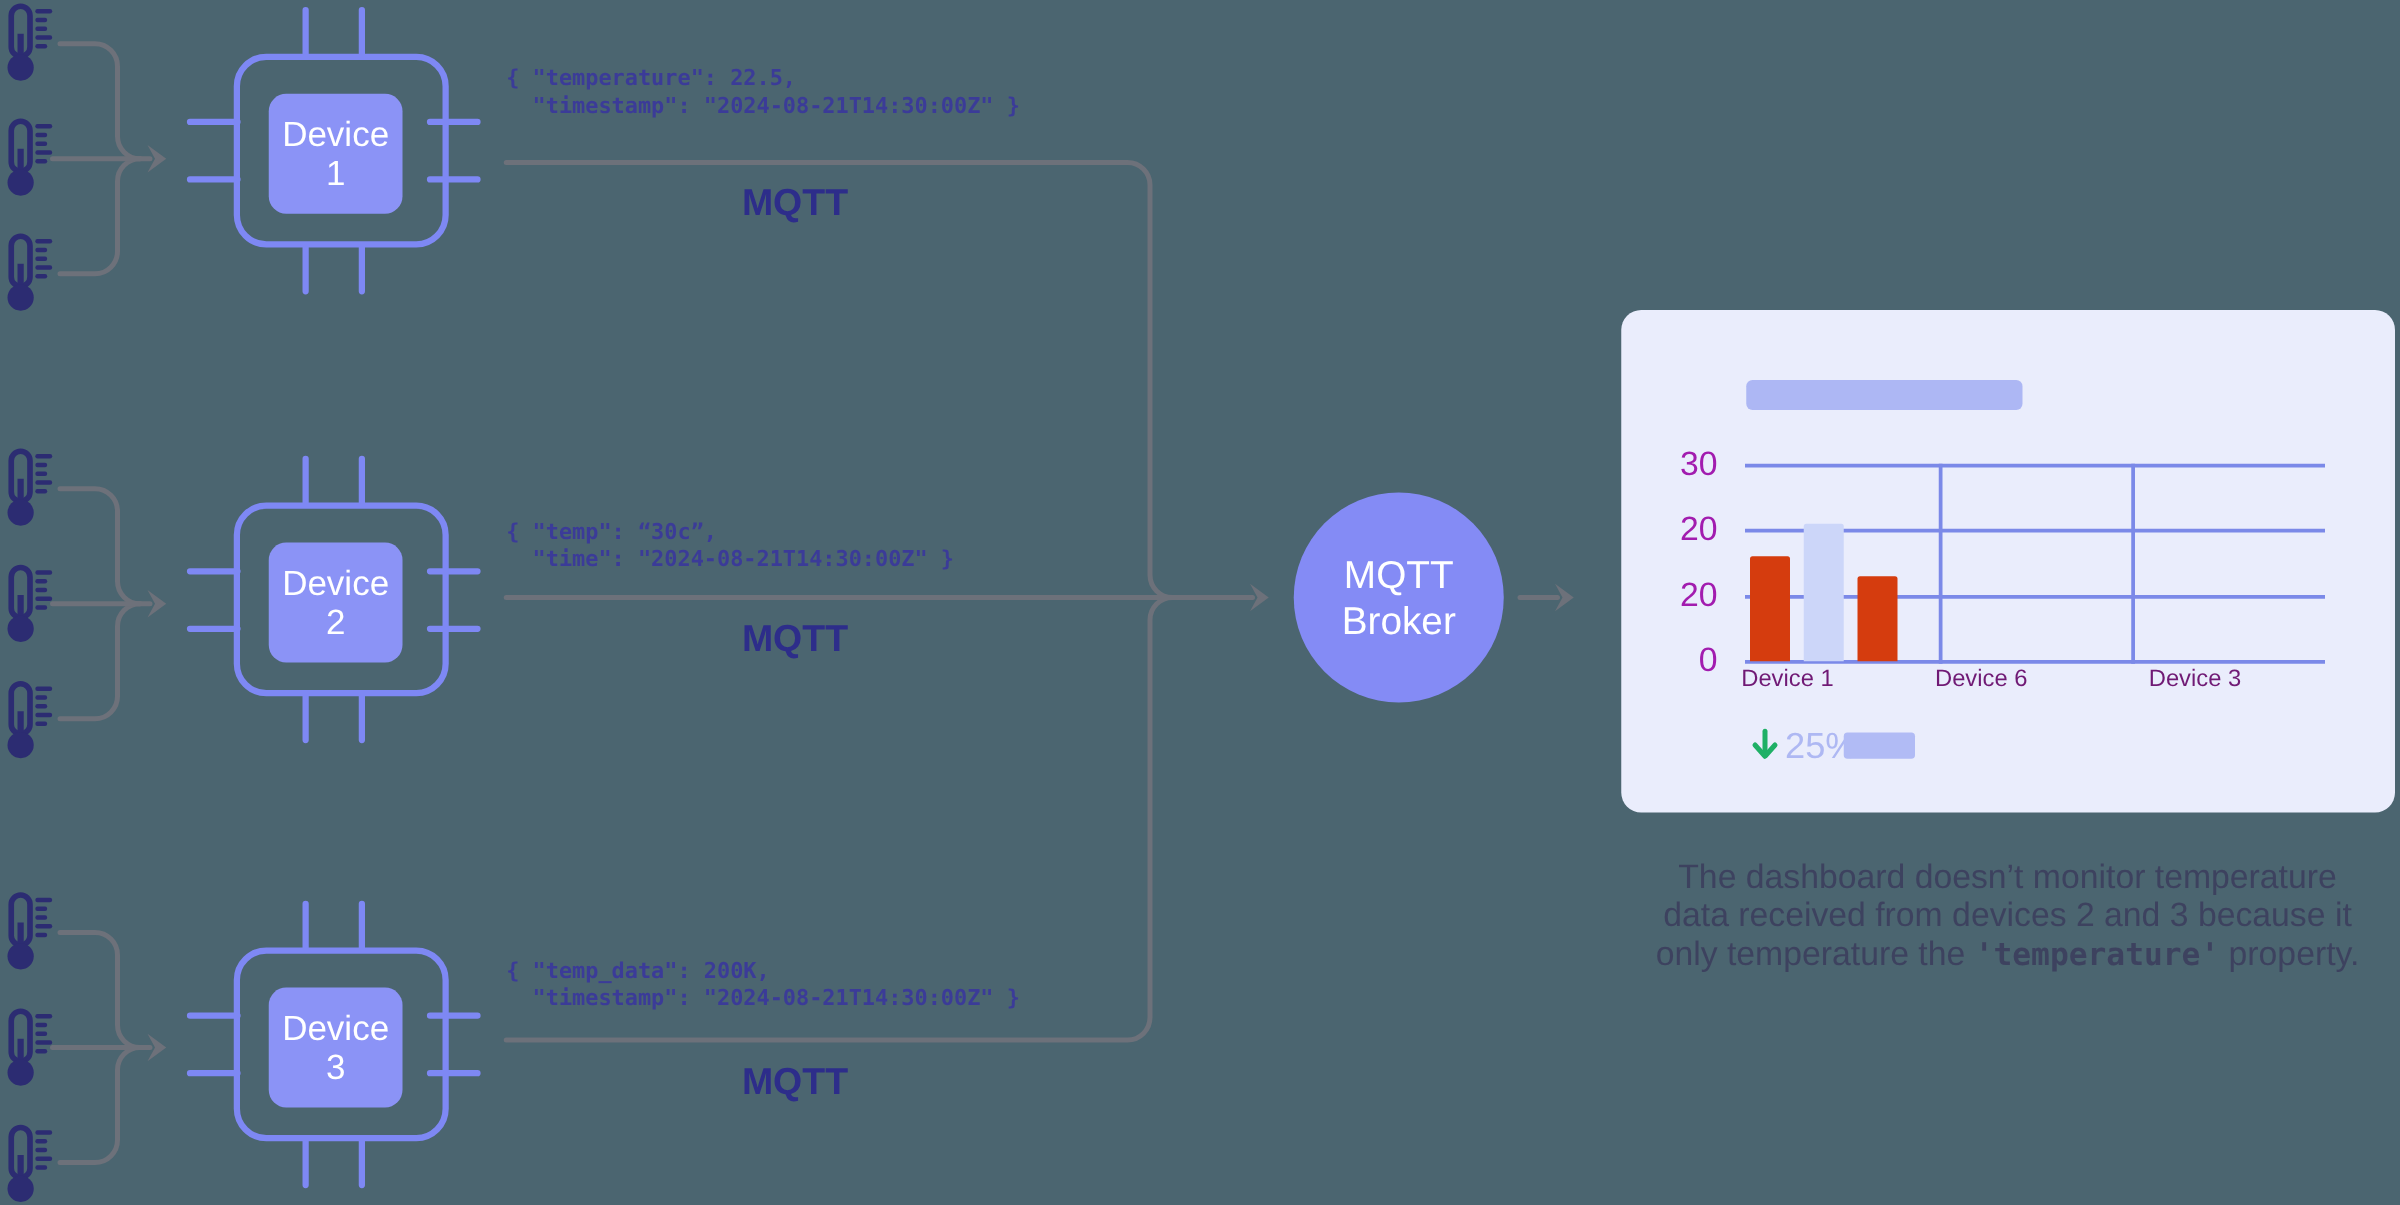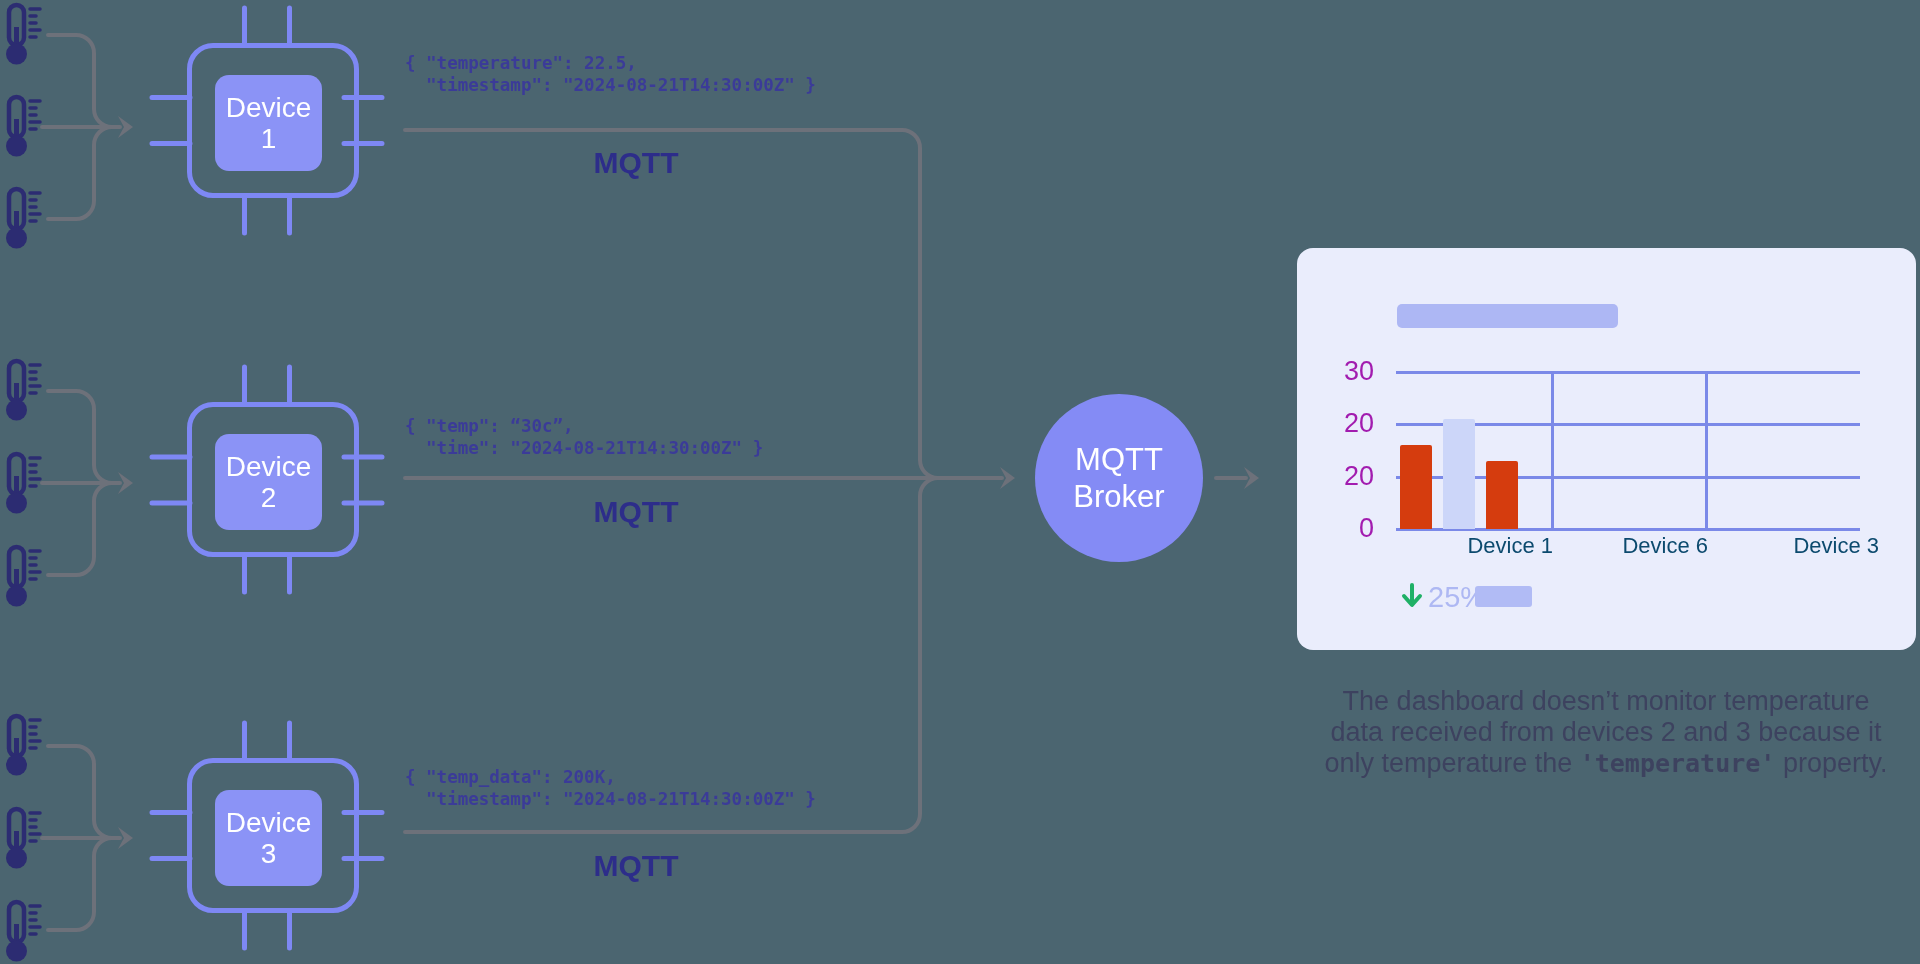--- a/index.html
+++ b/index.html
@@ -29,21 +29,21 @@
         color:#ffffff;font-size:31px;line-height:37px;text-align:center;}
 
   
   .card{position:absolute;left:1297px;top:248px;width:619px;height:402px;background:#eaedfc;
         border-radius:16px;}
   .title-ph{position:absolute;left:100px;top:56px;width:221px;height:24px;border-radius:5px;background:#adb7f4;}
   .hline{position:absolute;left:99px;width:464px;height:3px;background:#7b89e8;}
   .vline{position:absolute;top:123px;width:3px;height:160px;background:#7b89e8;}
   .ytick{position:absolute;left:15px;width:62px;height:26px;text-align:right;font-size:27px;
         line-height:26px;color:#a21caf;}
-  .xcat{position:absolute;top:285px;width:160px;text-align:right;font-size:22px;color:#0c4a6e;}
+  .xcat{position:absolute;top:285px;width:160px;text-align:left;font-size:19px;color:#701a75;}
   .bar{position:absolute;width:32px;bottom:121px;border-radius:2px 2px 0 0;}
   .bar.b0{left:103px;} .bar.b1{left:146px;} .bar.b2{left:189px;}
   .badge-val{position:absolute;left:131px;top:333px;font-size:29px;color:#aeb8f3;}
   .badge-ph{position:absolute;left:178px;top:338px;width:57px;height:21px;border-radius:3px;background:#b1bbf5;}
 
   
   .caption{position:absolute;left:1286px;top:686px;width:640px;text-align:center;
         font-size:27px;line-height:31px;color:rgba(58,58,92,0.82);}
   .caption .code{font-family:"DejaVu Sans Mono",monospace;font-size:25px;font-weight:bold;}
 </style>

